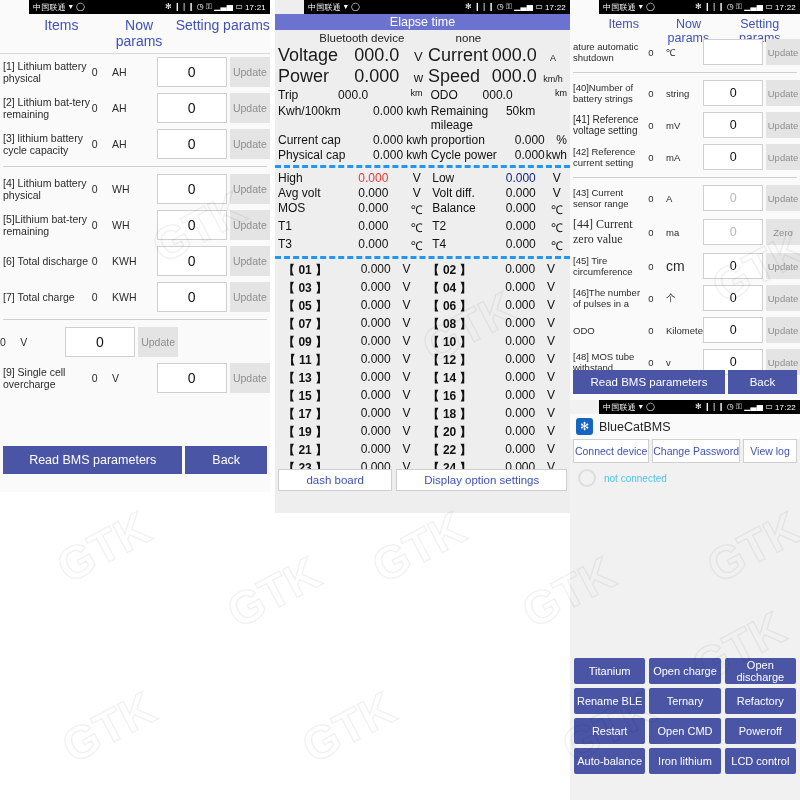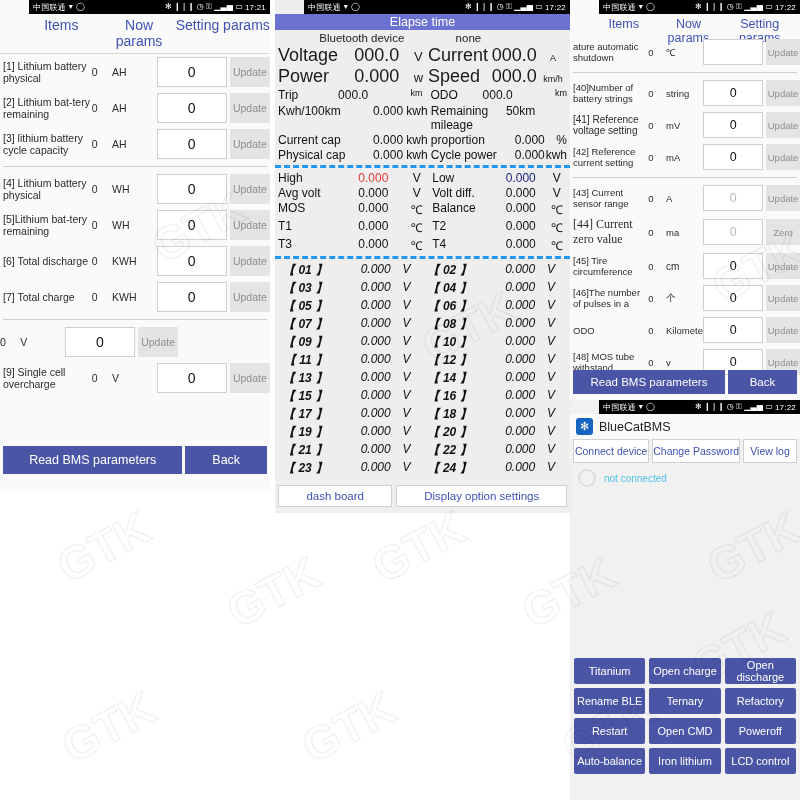--- a/index.html
+++ b/index.html
@@ -291,21 +291,21 @@
       <div class="srow">
         <span style="width:22%">T3</span>
         <span style="width:22%;text-align:center">0.000</span>
         <span style="width:8%;text-align:center">℃</span>
         <span style="width:23%;padding-left:4px">T4</span>
         <span style="width:18%;text-align:center">0.000</span>
         <span style="width:7%;text-align:center">℃</span>
       </div>
     </div>
   <div class="dotline"></div>
-  <div id="cellrows" style="padding:0 3px;font-style:italic;">
+  <div id="cellrows" style="padding:0 3px;">
       <div class="cellrow">
         <span class="idx">【 01 】</span>
         <span class="val">0.000</span>
         <span class="u">V</span>
         <span class="idx">【 02 】</span>
         <span class="val">0.000</span>
         <span class="u">V</span>
       </div>
       <div class="cellrow">
         <span class="idx">【 03 】</span>
@@ -389,21 +389,21 @@
       </div>
       <div class="cellrow">
         <span class="idx">【 23 】</span>
         <span class="val">0.000</span>
         <span class="u">V</span>
         <span class="idx">【 24 】</span>
         <span class="val">0.000</span>
         <span class="u">V</span>
       </div>
     </div>
-  <div class="footbar" style="bottom:6px;gap:4px;">
+  <div class="footbar" style="bottom:22px;gap:4px;">
     <button style="flex:1;height:22px;background:#fff;border:1px solid #cfcfcf;color:#3f51b5;font-size:11.5px;font-family:'Liberation Sans',sans-serif;">dash board</button>
     <button style="flex:1.5;height:22px;background:#fff;border:1px solid #cfcfcf;color:#3f51b5;font-size:11.5px;font-family:'Liberation Sans',sans-serif;">Display option settings</button>
   </div>
 </div>
 
 <div class="panel" id="p3" style="left:570px;top:0;width:230px;height:400px;">
   <div class="statusbar">
     <div class="sb-left">
       <span>中国联通</span>
       <span class="sb-icn">▾</span>
@@ -465,21 +465,21 @@
       <div class="prow">
         <div class="name" style="font-size: 12px; line-height: 15px; font-family: Liberation Serif, serif;">[44] Current zero value</div>
         <div class="now" style="font-size: 9.5px;">0</div>
         <div class="unit" style="font-size: 9.5px;">ma</div>
         <div class="fieldwrap"><input class="dim" value="0" style="height: 26px; font-size: 12.5px;"></div>
         <div class="btnwrap"><button class="upd" style="height: 26px; font-size: 9.5px;">Zero</button></div>
       </div>
       <div class="prow">
         <div class="name" style="font-size: 9.5px; line-height: 11px;">[45] Tire circumference</div>
         <div class="now" style="font-size: 9.5px;">0</div>
-        <div class="unit" style="font-size: 10px;">cm</div>
+        <div class="unit" style="font-size: 14px;">cm</div>
         <div class="fieldwrap"><input value="0" style="height: 26px; font-size: 12.5px;"></div>
         <div class="btnwrap"><button class="upd" style="height: 26px; font-size: 9.5px;">Update</button></div>
       </div>
       <div class="prow">
         <div class="name" style="font-size: 9.5px; line-height: 11px;">[46]The number of pulses in a</div>
         <div class="now" style="font-size: 9.5px;">0</div>
         <div class="unit" style="font-size: 9.5px;">个</div>
         <div class="fieldwrap"><input value="0" style="height: 26px; font-size: 12.5px;"></div>
         <div class="btnwrap"><button class="upd" style="height: 26px; font-size: 9.5px;">Update</button></div>
       </div>

